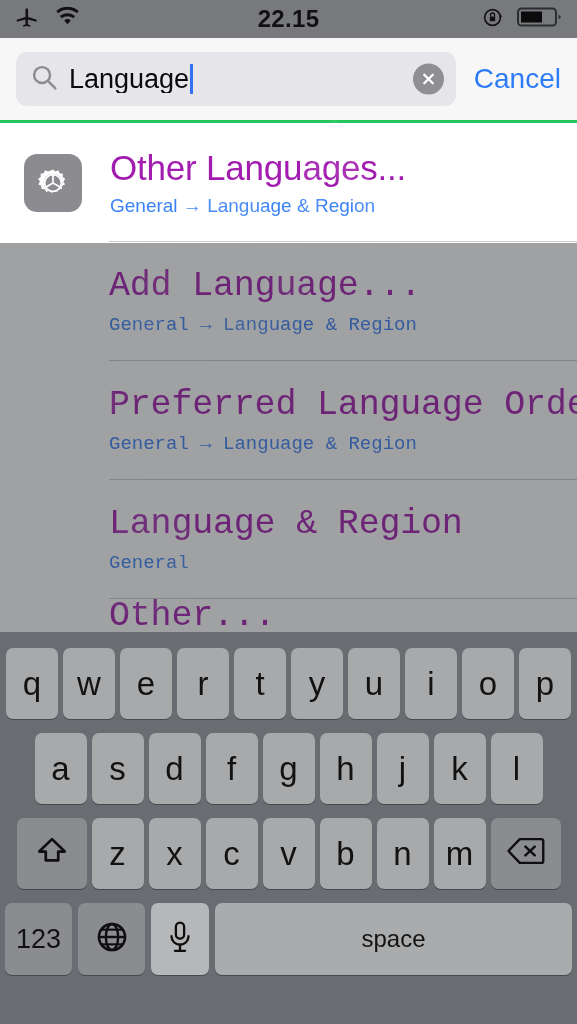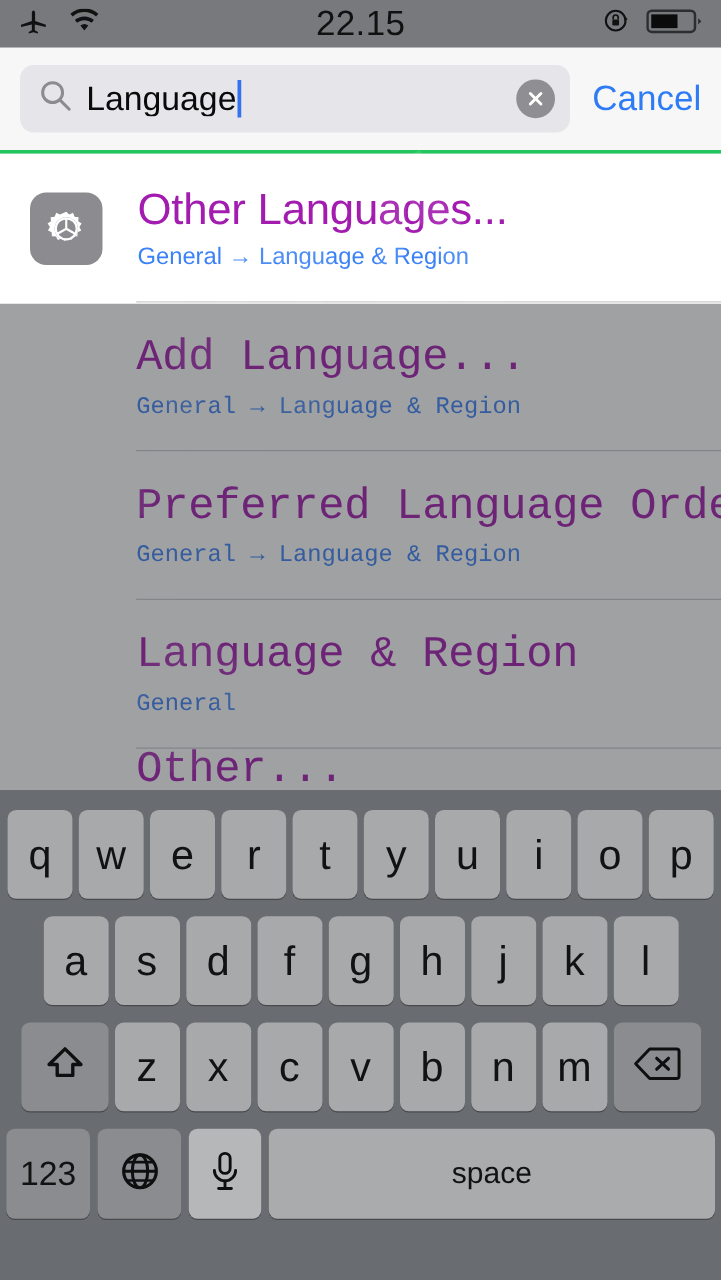--- a/index.html
+++ b/index.html
@@ -12,21 +12,21 @@
   .phone{position:relative;width:577px;height:1024px;overflow:hidden;}
 
   
   .statusbar{
     position:absolute;top:0;left:0;width:577px;height:38px;
     background:#77797d;display:flex;align-items:center;
     box-sizing:border-box;padding:0 14px;
   }
   .sb-left{display:flex;align-items:center;gap:14px;flex:1;}
   .sb-center{position:absolute;left:0;right:0;text-align:center;
-    font-size:28px;font-weight:normal;color:#111;letter-spacing:.3px;}
+    font-size:24px;font-weight:bold;color:#111;letter-spacing:.3px;}
   .sb-right{display:flex;align-items:center;gap:12px;margin-left:auto;
     position:relative;z-index:2;}
   .sb-icon{display:block;}
 
   
   .searchbar{
     position:absolute;top:38px;left:0;width:577px;height:85px;
     background:#f7f7f7;box-sizing:border-box;
     display:flex;align-items:center;padding:0 16px;
     border-bottom:3px solid #22c55e;

